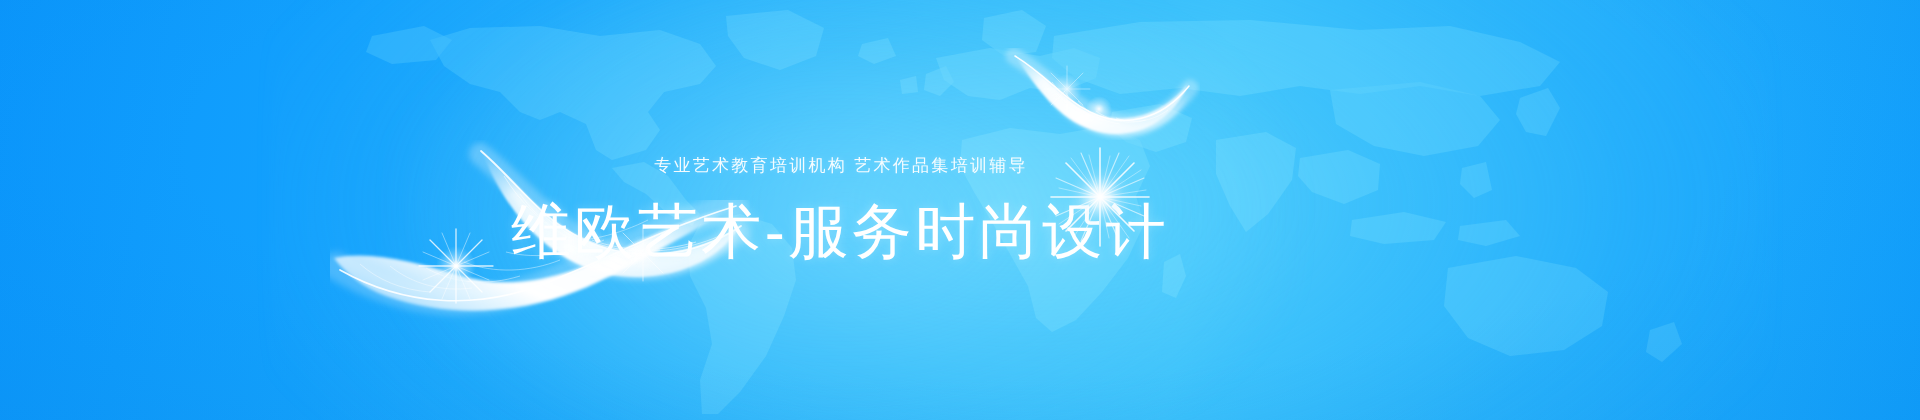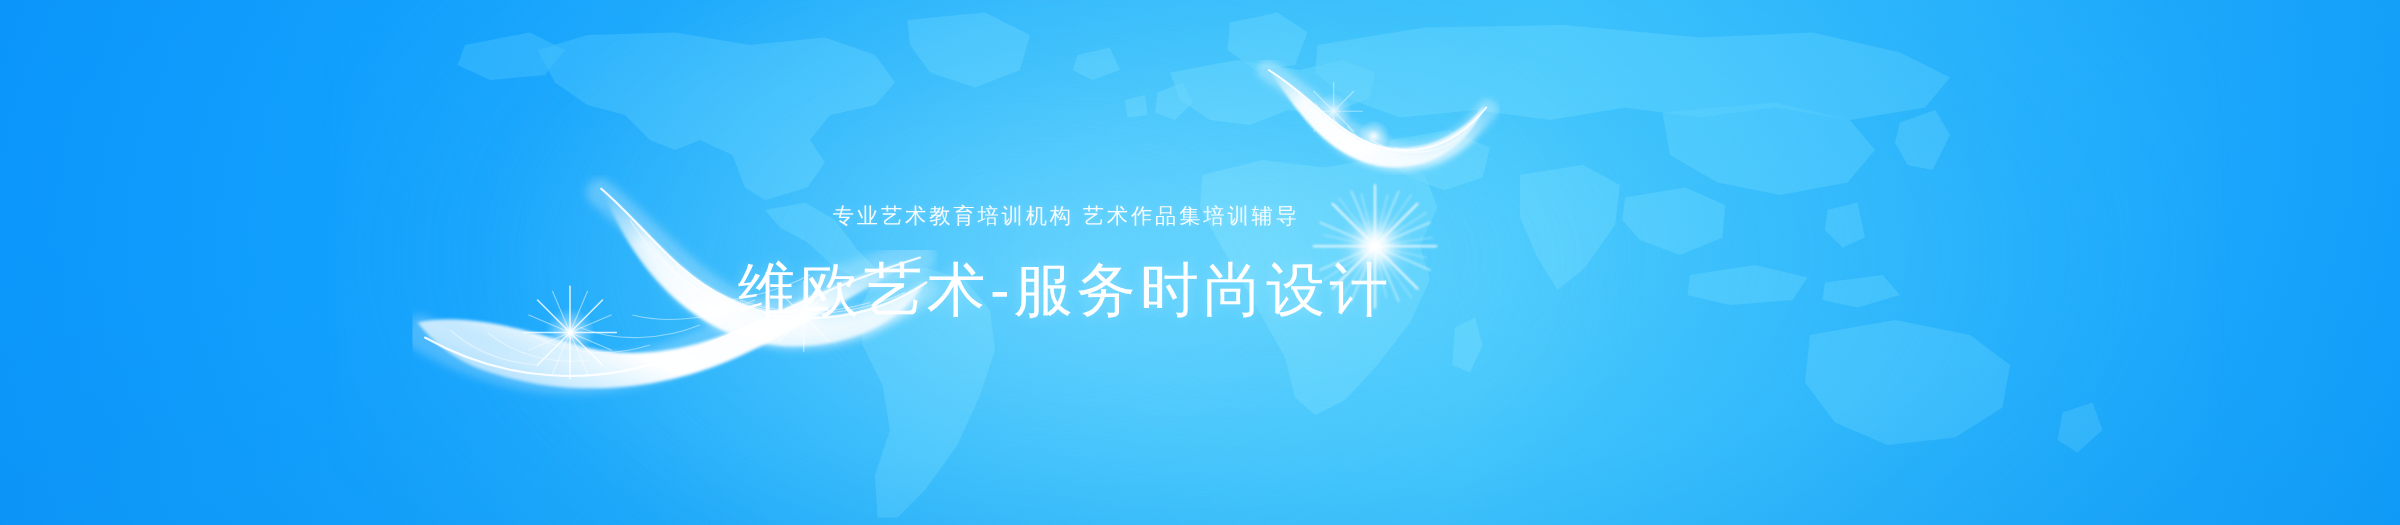--- a/index.html
+++ b/index.html
@@ -36,35 +36,35 @@
   .worldmap{
     position:absolute;left:0;top:0;width:1920px;height:420px;
     opacity:.30;
     mix-blend-mode:screen;
     pointer-events:none;
   }
   .worldmap svg{display:block;width:100%;height:100%;}
 
   
   .textblock{
-    position:absolute;left:12px;top:0;width:1680px;height:420px;
+    position:absolute;left:0;top:0;width:1680px;height:420px;
     display:flex;flex-direction:column;align-items:center;justify-content:center;
     z-index:6;
   }
   .subtitle{
     font-size:17px;line-height:1;letter-spacing:2.3px;
     color:rgba(255,255,255,.94);
     font-weight:400;
     text-shadow:0 0 6px rgba(255,255,255,.22);
     white-space:nowrap;
     margin:0 0 26px 0;
     padding-left:2px;
   }
   .title{
-    font-size:47px;line-height:1.06;letter-spacing:3.5px;
+    font-size:60px;line-height:1.06;letter-spacing:3.5px;
     color:#ffffff;font-weight:300;
     white-space:nowrap;margin:0;
     text-shadow:0 0 10px rgba(210,245,255,.35);
   }
 
   
   .deco{position:absolute;pointer-events:none;}
 
   .feather-tr{left:1000px;top:48px;width:200px;height:92px;z-index:5;}
   .feather-bl{left:440px;top:140px;width:320px;height:160px;z-index:5;}

